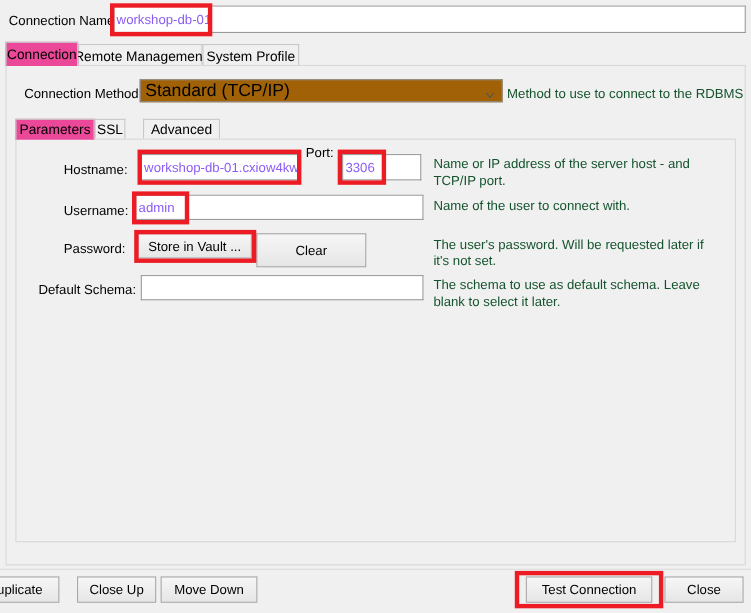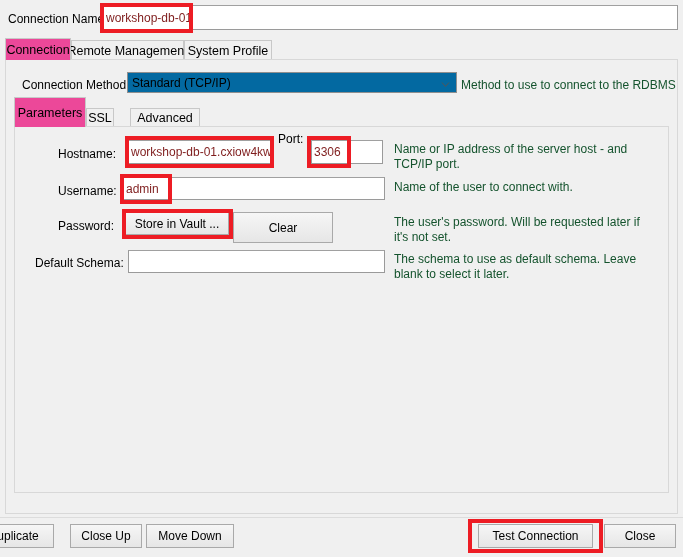--- a/index.html
+++ b/index.html
@@ -18,21 +18,21 @@
   .lbl { position: absolute; font-size: 12px; color: #000; white-space: nowrap; line-height: 14px; }
   .desc { position: absolute; font-size: 12px; color: #14532d; line-height: 15px; }
 
   .tbox {
     position: absolute;
     background: #ffffff;
     border: 1px solid #9a9a9a;
     border-top-color: #a0a0a0;
     font-family: "Liberation Sans", sans-serif;
     font-size: 12px;
-    color: #7f1d1d;
+    color: #8b5cf6;
     padding: 0 2px;
     line-height: 1;
     display: flex; align-items: center;
     overflow: hidden;
     white-space: nowrap;
   }
 
   .btn {
     position: absolute;
     background: linear-gradient(#f6f6f6, #e6e6e6);
@@ -40,24 +40,24 @@
     font-family: "Liberation Sans", sans-serif;
     font-size: 12px;
     color: #000;
     display: flex; align-items: center; justify-content: center;
     white-space: nowrap;
     padding: 0 4px;
   }
 
   .combo {
     position: absolute;
-    background: #0369a1;
+    background: #a16207;
     border: 1px solid #8f8f8f;
     display: flex; align-items: center;
-    font-size: 12px;
+    font-size: 16px;
     padding-left: 4px;
     overflow: hidden;
   }
   .combo .arrow {
     position: absolute; right: 6px; top: 50%;
     width: 9px; height: 9px; margin-top: -5px;
   }
 
   
   .tabstrip { position: absolute; }
@@ -124,21 +124,21 @@
     <span class="arrow">
       <svg width="9" height="9" viewBox="0 0 9 9">
         <path d="M1 2.5 L4.5 6.5 L8 2.5" fill="none" stroke="#555" stroke-width="1"></path>
       </svg>
     </span>
   </div>
 
   <div class="desc" style="left:461px; top:78px; width:215px;">Method to use to connect to the RDBMS</div>
 
   <div class="tabstrip" style="left:14px; top:106px; width:655px; height:21px;">
-    <div class="tab active" style="left:0px; width:72px; height:30px;">
+    <div class="tab active" style="left:0px; width:72px; height:19px;">
       <span>Parameters</span>
     </div>
     <div class="tab" style="left:72px; width:28px; height:19px;">
       <span>SSL</span>
     </div>
     <div class="tab" style="left:116px; width:70px; height:19px;">
       <span>Advanced</span>
     </div>
   </div>
 

